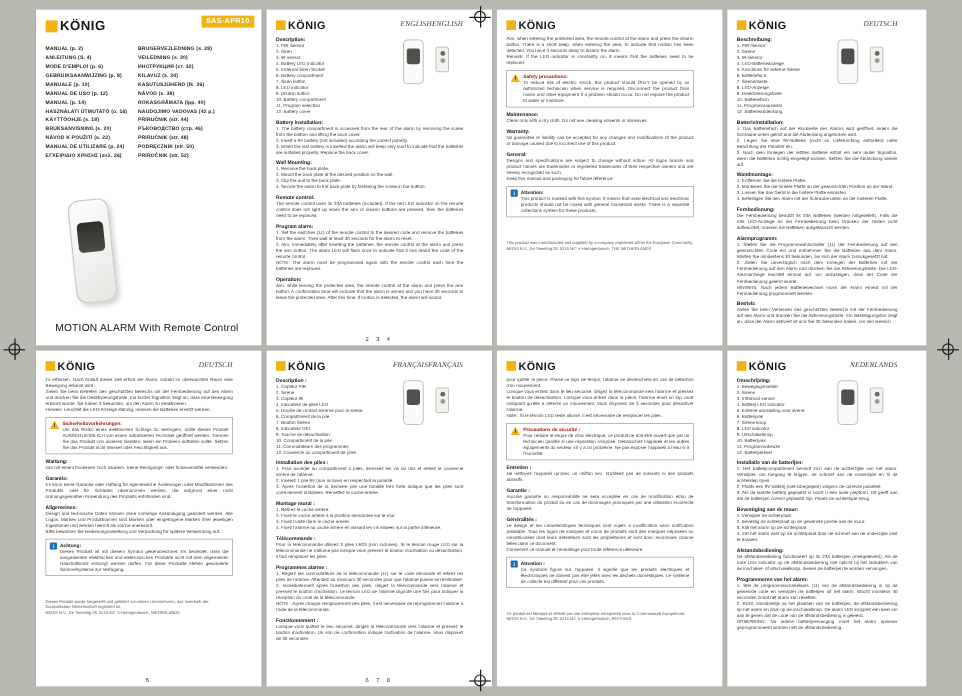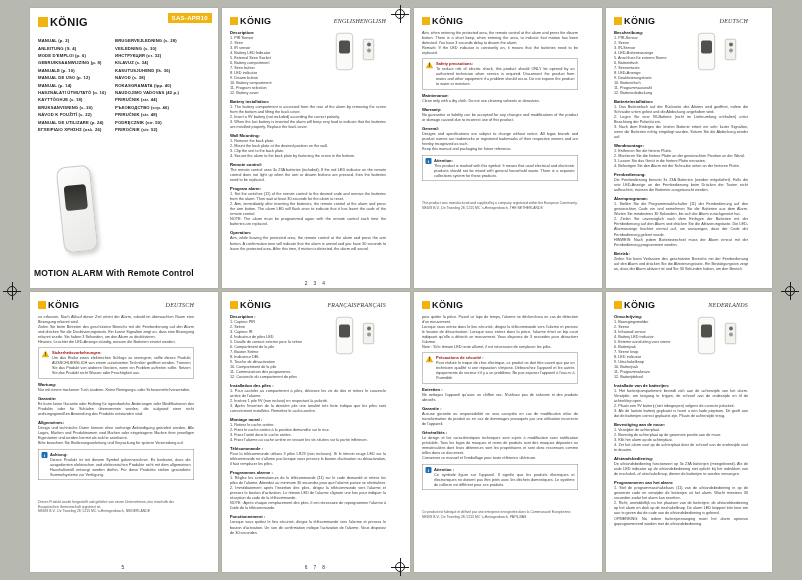--- a/index.html
+++ b/index.html
@@ -56,21 +56,21 @@
   
   .model-tag{position:absolute;top:5px;right:6px;background:var(--accent);color:#fff;font-size:6px;font-weight:bold;padding:2px 4px;letter-spacing:.3px;}
   .langs{display:flex;gap:18px;margin-top:10px;}
   .lang-col{display:flex;flex-direction:column;}
   .lang-item{font-size:8.4px;font-weight:bold;letter-spacing:.3px;color:#1c1c1a;margin-bottom:4.8px;white-space:nowrap;}
   .cover-device{position:absolute;left:30px;bottom:36px;width:34px;height:86px;
     background:linear-gradient(145deg,#fdfdfd,#e7e7e4);border:1px solid #c9c9c4;border-radius:9px;
     transform:rotate(-6deg);box-shadow:2px 3px 4px rgba(0,0,0,.18);}
   .cover-device::after{content:'';position:absolute;left:5px;top:18px;width:22px;height:25px;
     background:linear-gradient(#2e2e2c,#4a4a46);border-radius:4px;}
-  .cover-title{position:absolute;left:4px;bottom:10px;font-size:8.5px;font-weight:bold;color:#121212;letter-spacing:.2px;}
+  .cover-title{position:absolute;left:16px;bottom:10px;font-size:8.5px;font-weight:normal;color:#121212;letter-spacing:.2px;}
 
   
   .regmark{position:absolute;width:18px;height:18px;
     background:linear-gradient(#1c1c1c,#1c1c1c) center/1px 18px no-repeat,
                linear-gradient(#1c1c1c,#1c1c1c) center/18px 1px no-repeat;}
   .regmark::before{content:'';position:absolute;left:4px;top:4px;width:8px;height:8px;border:1px solid #1c1c1c;border-radius:50%;}
 </style>
 </head>
 <body>
 

